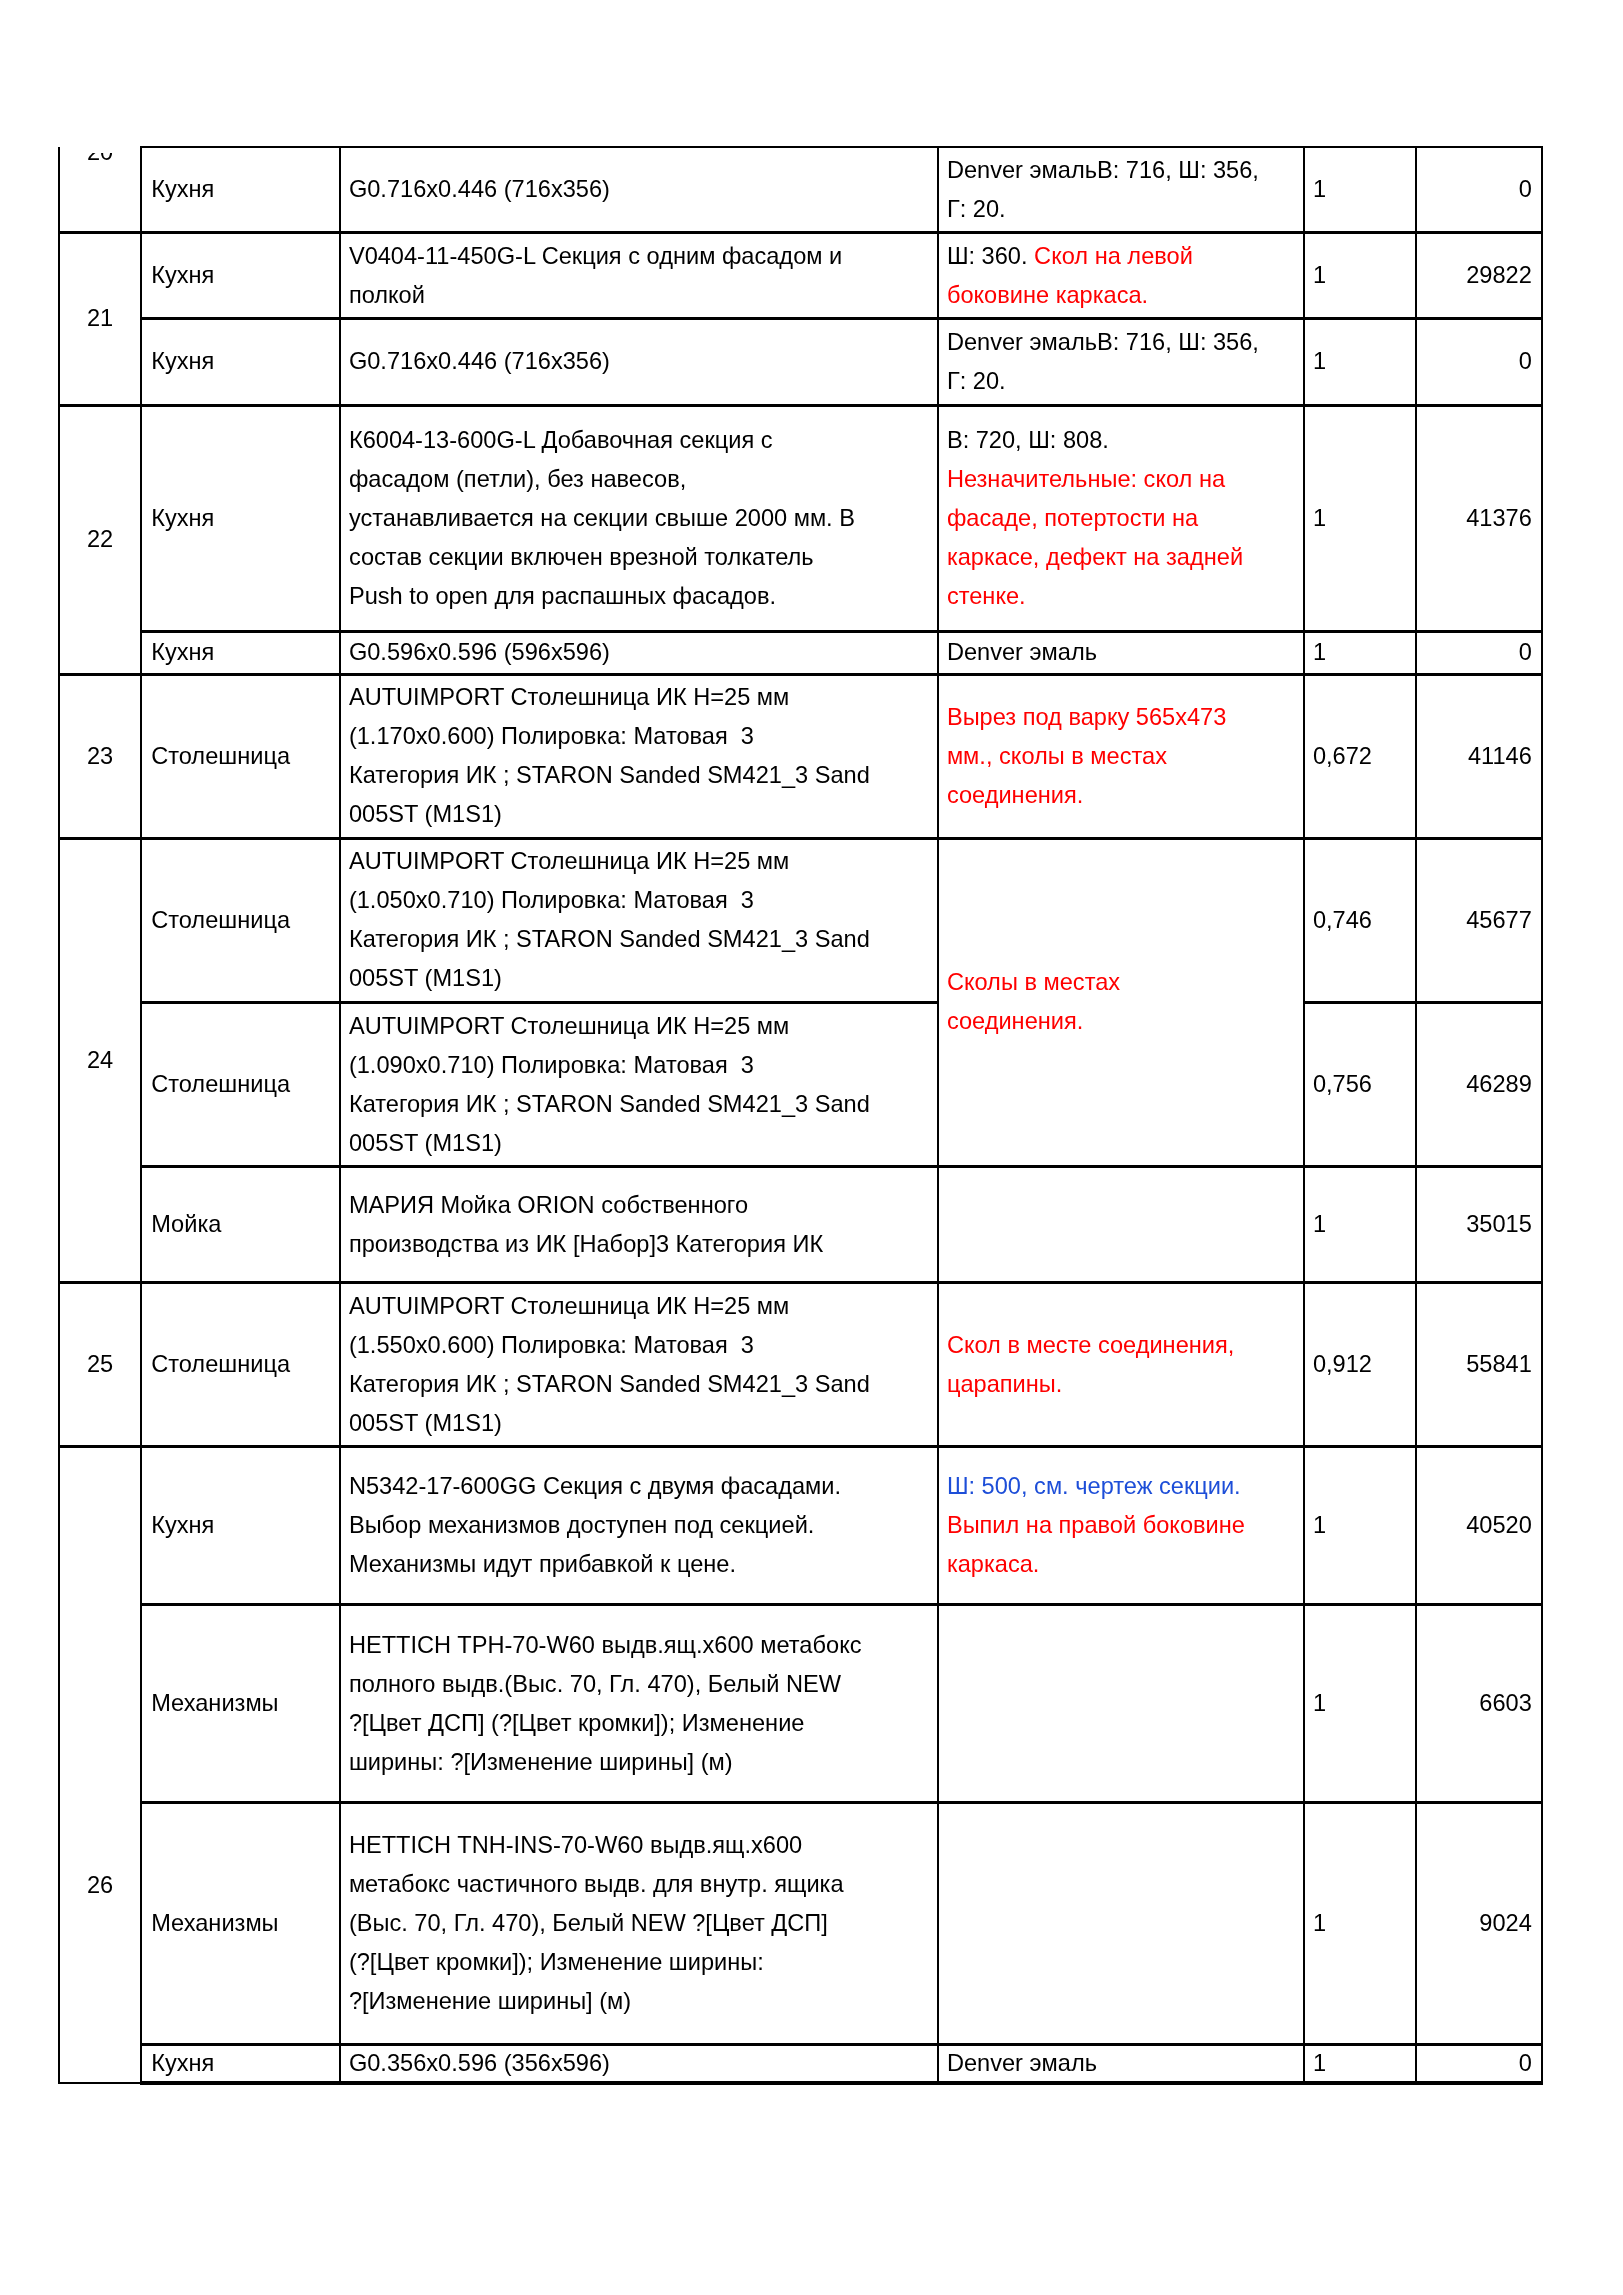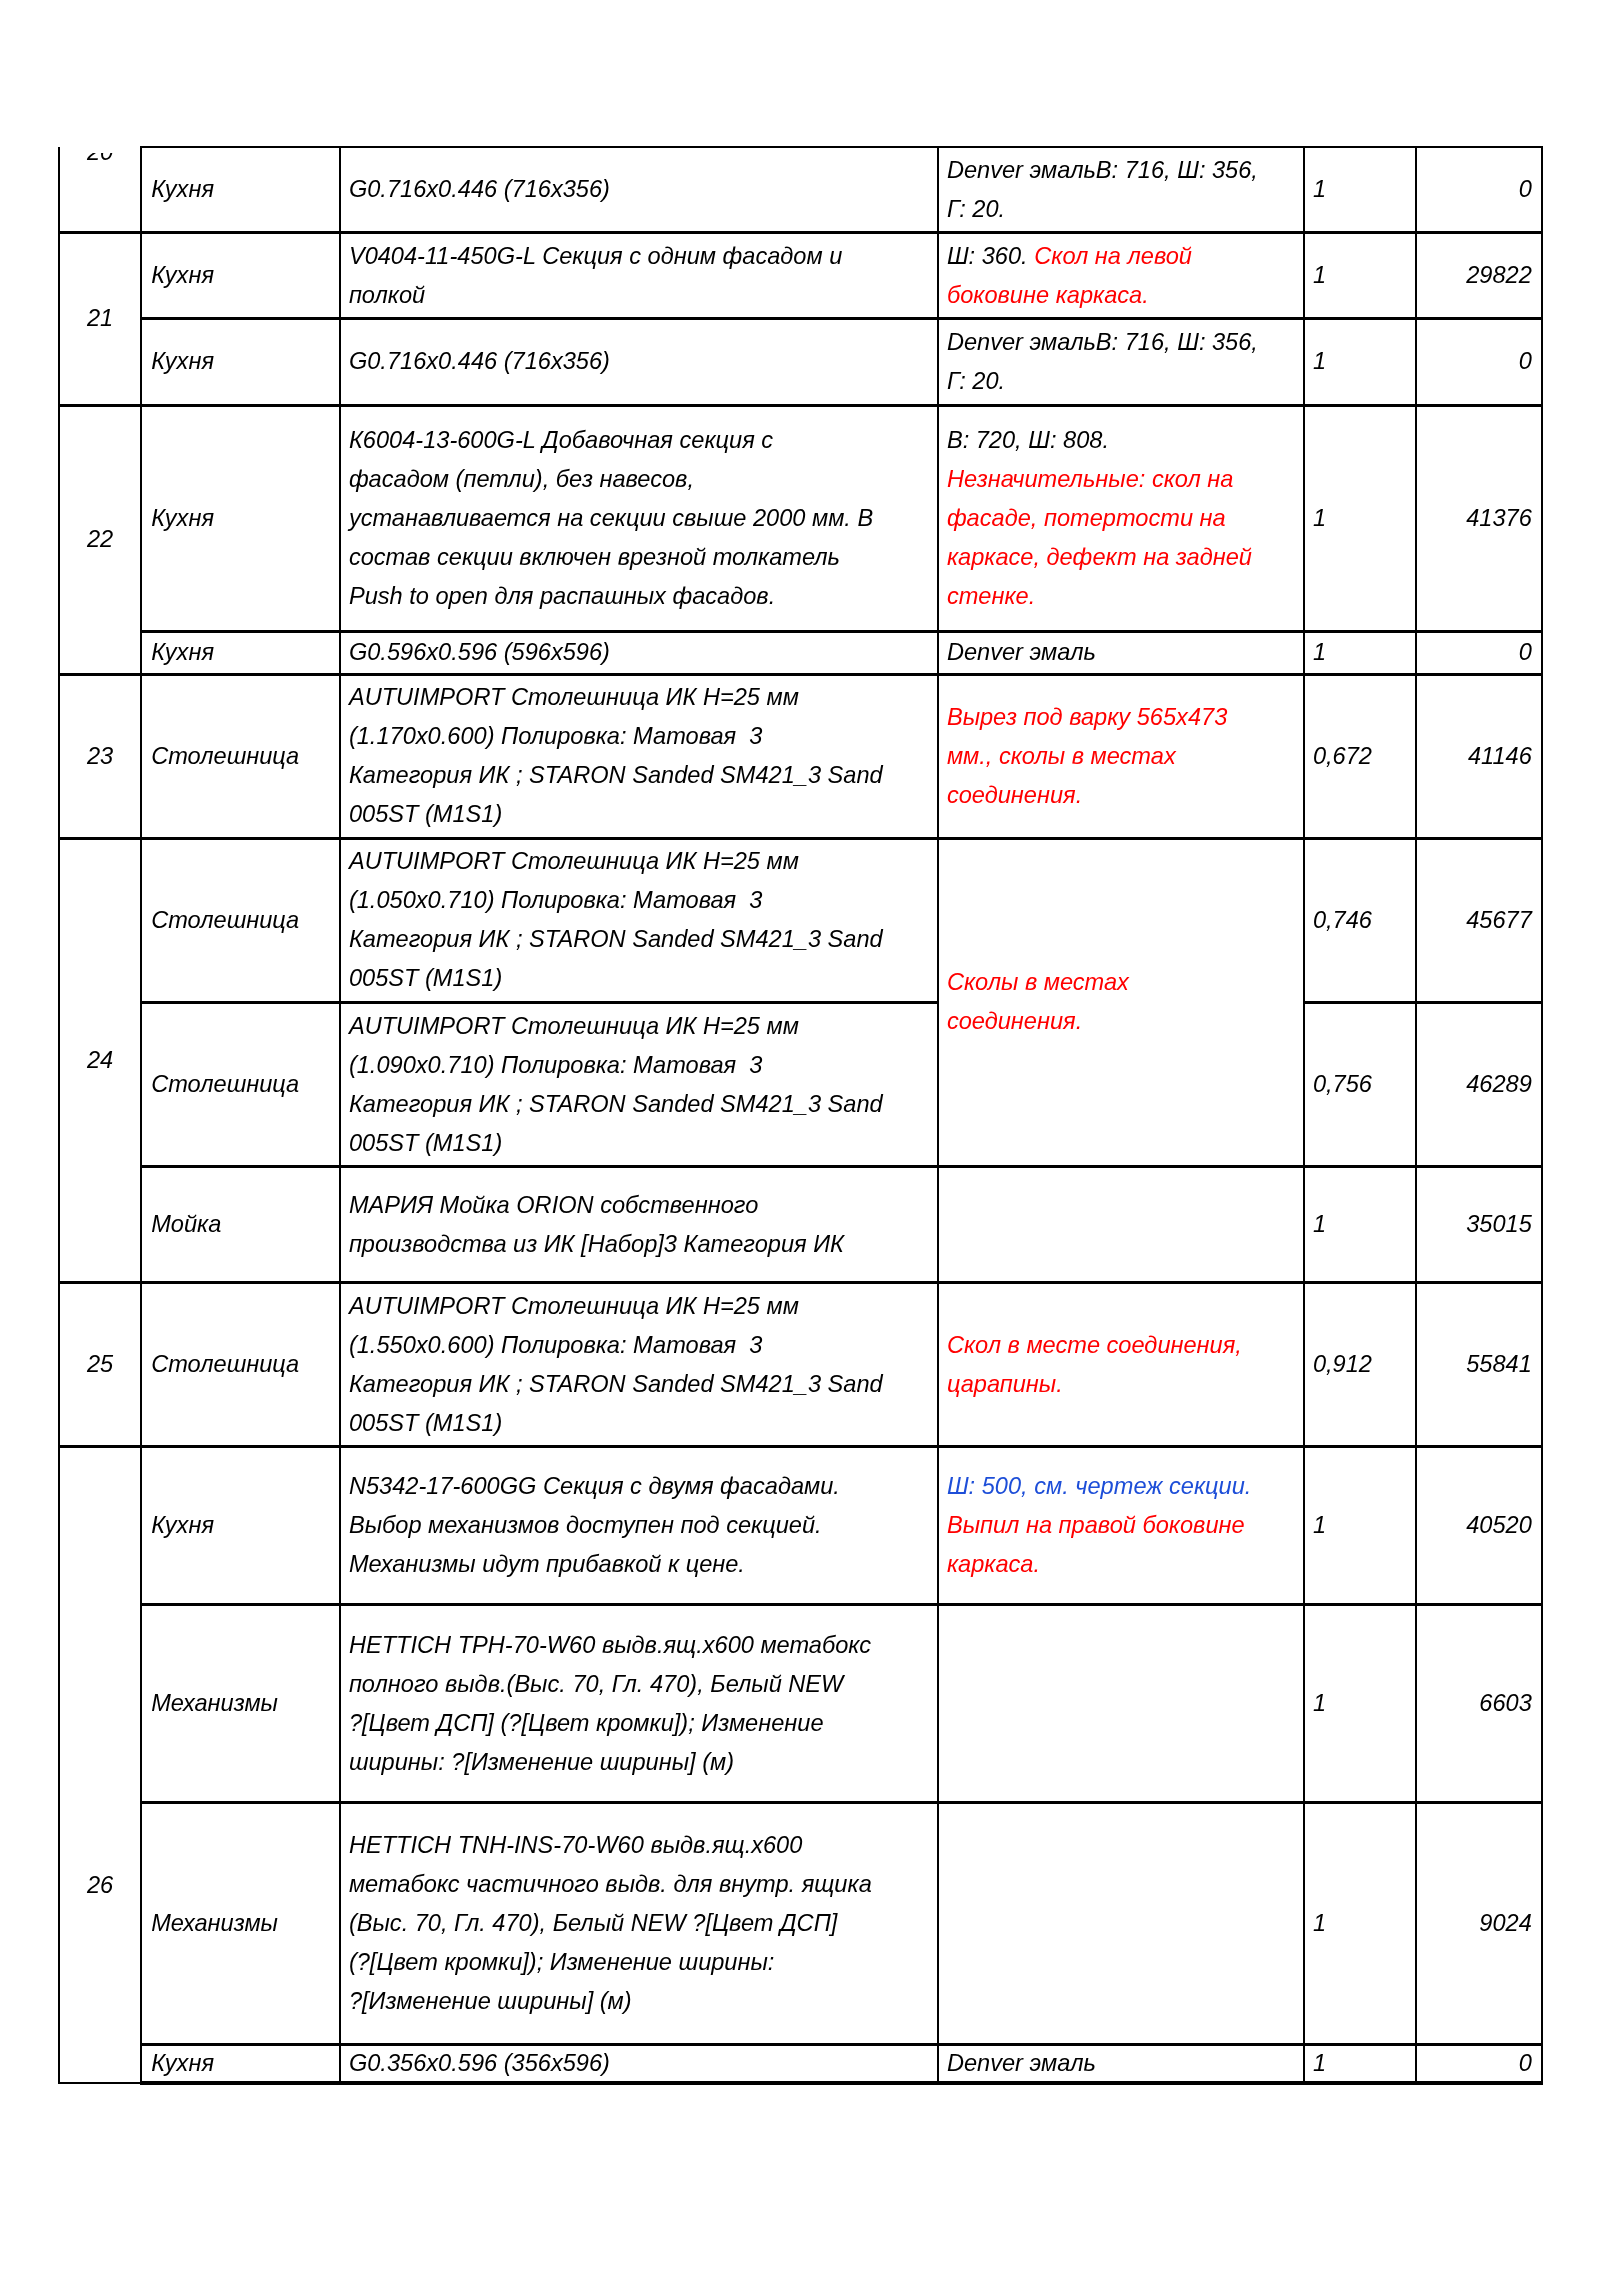--- a/index.html
+++ b/index.html
@@ -4,21 +4,20 @@
 <style>
   html,body{margin:0;padding:0;background:#ffffff;}
   .page{
     position:relative;
     width:1623px;
     height:2295px;
     background:#ffffff;
     font-family:"Liberation Sans","DejaVu Sans",sans-serif;
     color:#000000;
     overflow:hidden;
-    font-style:italic;
   }
   table.spec{
     position:absolute;
     left:58px;
     top:146px;
     border-collapse:collapse;
     table-layout:fixed;
     width:1482px;
     font-size:23.6px;
   }

